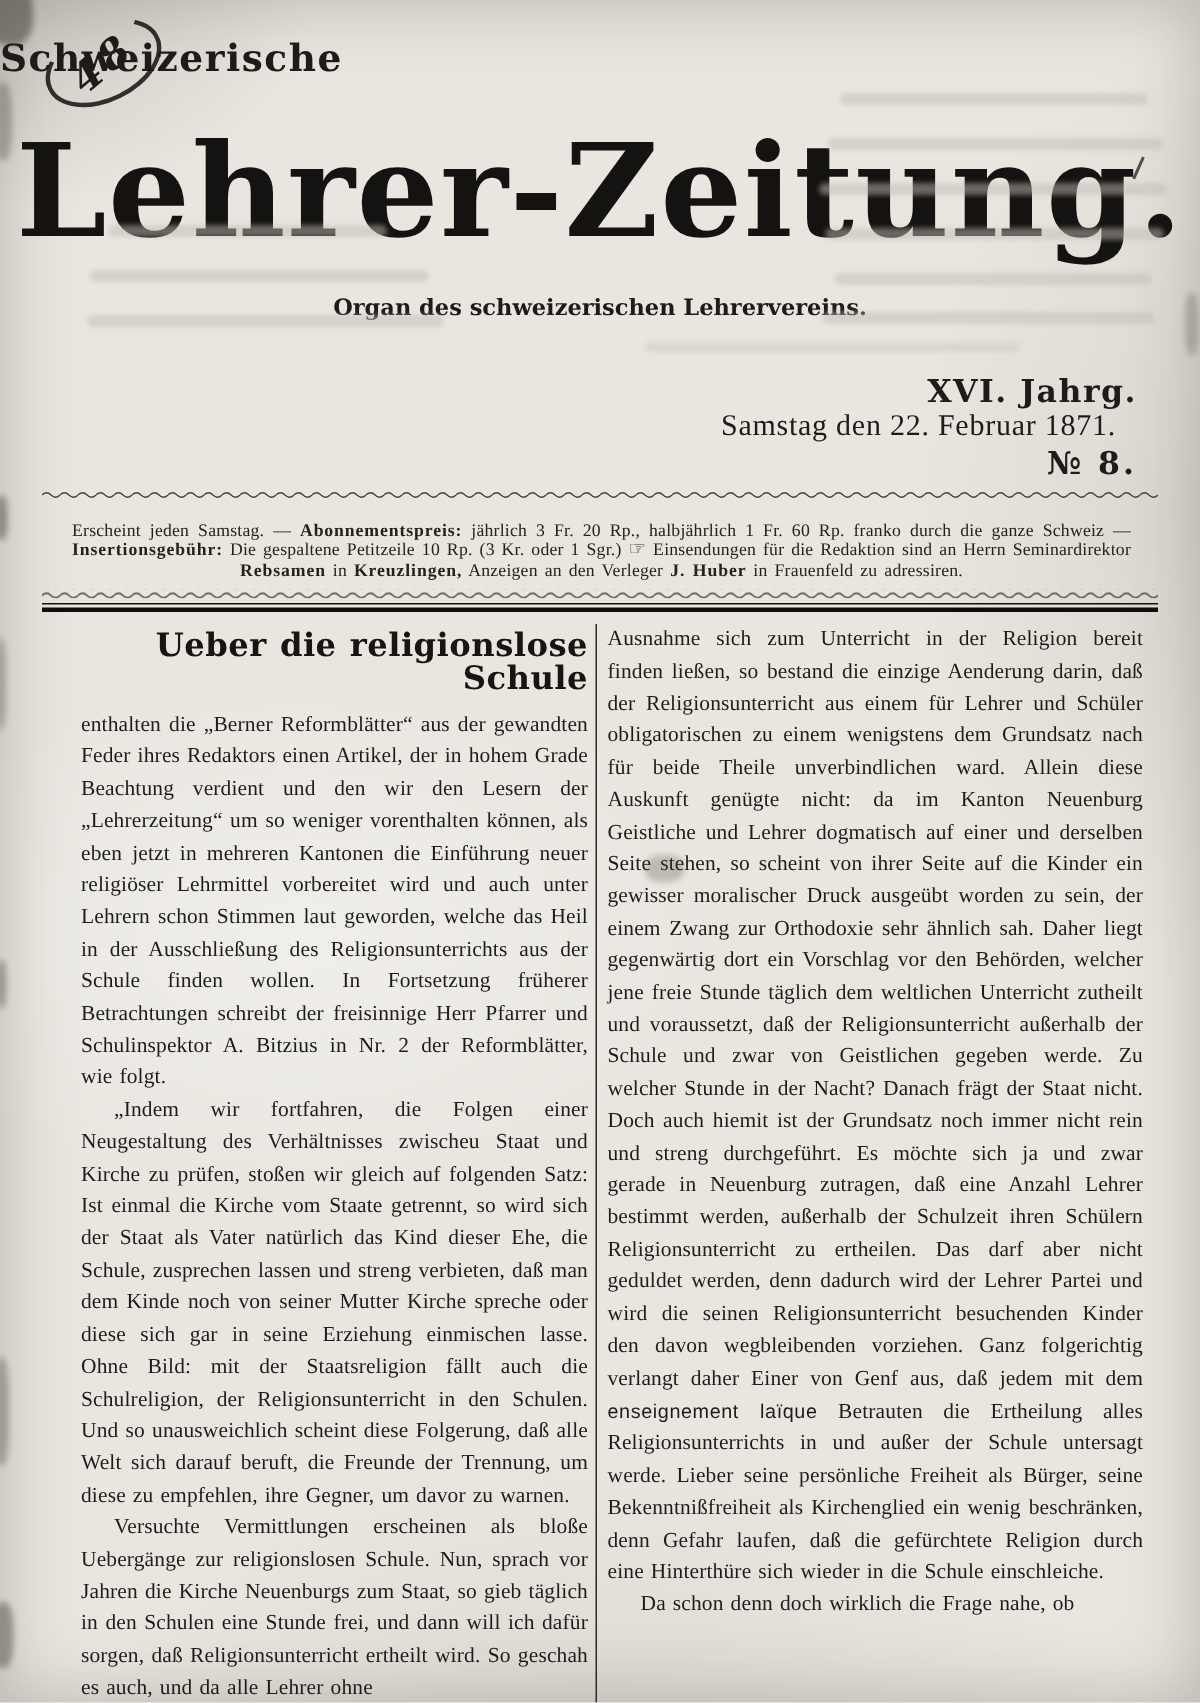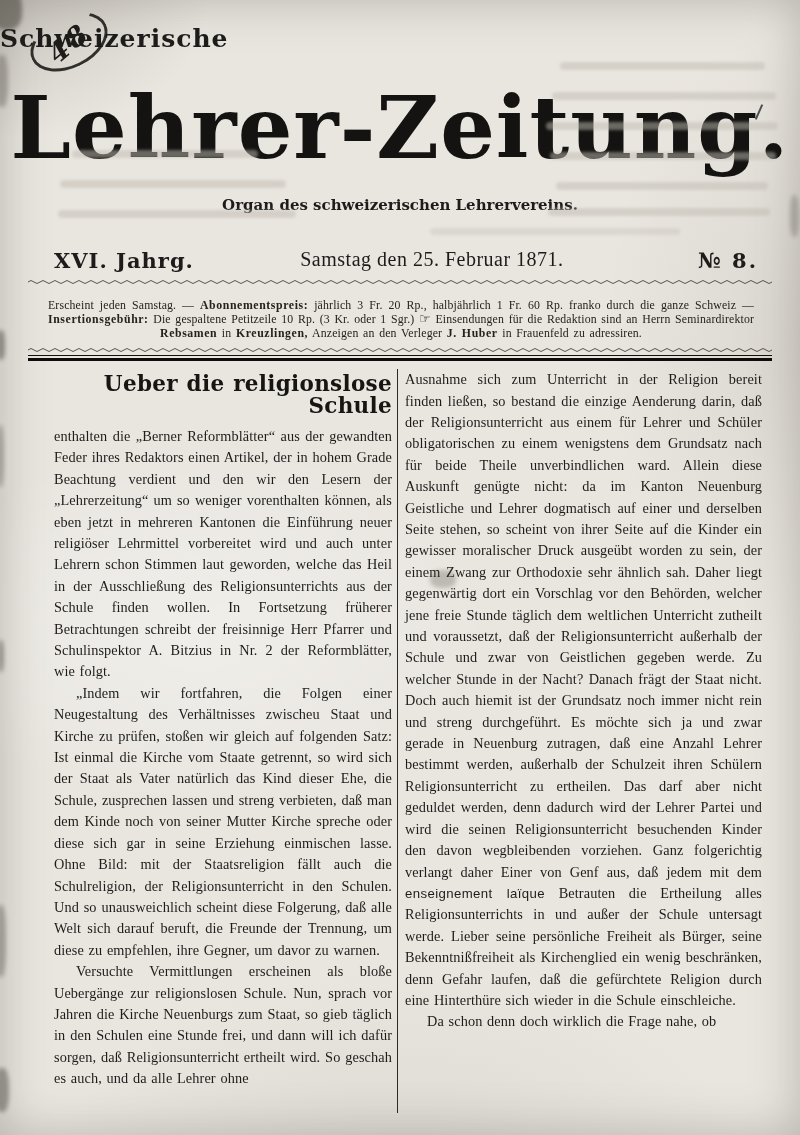--- a/index.html
+++ b/index.html
@@ -46,21 +46,21 @@
     font-size:86px;line-height:1.15;letter-spacing:1px;
     color:#141311;
   }
   .mast-sub{
     margin-top:18px;text-align:center;
     font-family:"DejaVu Serif", serif;font-weight:bold;font-size:15px;letter-spacing:0px;
   }
   
   .dateline{
     margin:34px 42px 0 54px;
-    display:flex;justify-content:space-between;align-items:flex-start;
+    display:flex;justify-content:space-between;align-items:flex-end;flex-direction:column;
   }
   .dateline .vol{font-family:"DejaVu Serif", serif;font-weight:bold;font-size:21px;letter-spacing:1px;}
   .dateline .date{font-size:20px;letter-spacing:.5px;transform:translateX(-14px);}
   .dateline .issue{font-family:"DejaVu Serif", serif;font-weight:bold;font-size:21px;letter-spacing:2px;}
   
   .wave{display:block;margin:5px 28px 0 28px;}
   .double-rule{margin:3px 28px 0 28px;border-top:1.5px solid #11100e;}
   .double-rule .bar{margin-top:2px;height:3.5px;background:#0e0d0b;}
   
   .imprint{
@@ -123,21 +123,21 @@
   </div>
 
   <header>
     <div class="kicker">Schweizerische</div>
     <div class="mast-title">Lehrer-Zeitung.</div>
     <div class="mast-sub">Organ des schweizerischen Lehrervereins.</div>
   </header>
 
   <div class="dateline">
     <span class="vol">XVI. Jahrg.</span>
-    <span class="date">Samstag den 25. Februar 1871.</span>
+    <span class="date">Samstag den 22. Februar 1871.</span>
     <span class="issue">№ 8.</span>
   </div>
 
   <svg class="wave" width="744" height="6" aria-hidden="true">
     <defs>
       <pattern id="wavepat1" width="12" height="6" patternUnits="userSpaceOnUse">
         <path d="M0 4 Q3 1 6 4 T12 4" fill="none" stroke="#46423a" stroke-width="0.9"></path>
       </pattern>
     </defs>
     <rect width="744" height="6" fill="url(#wavepat1)"></rect>

